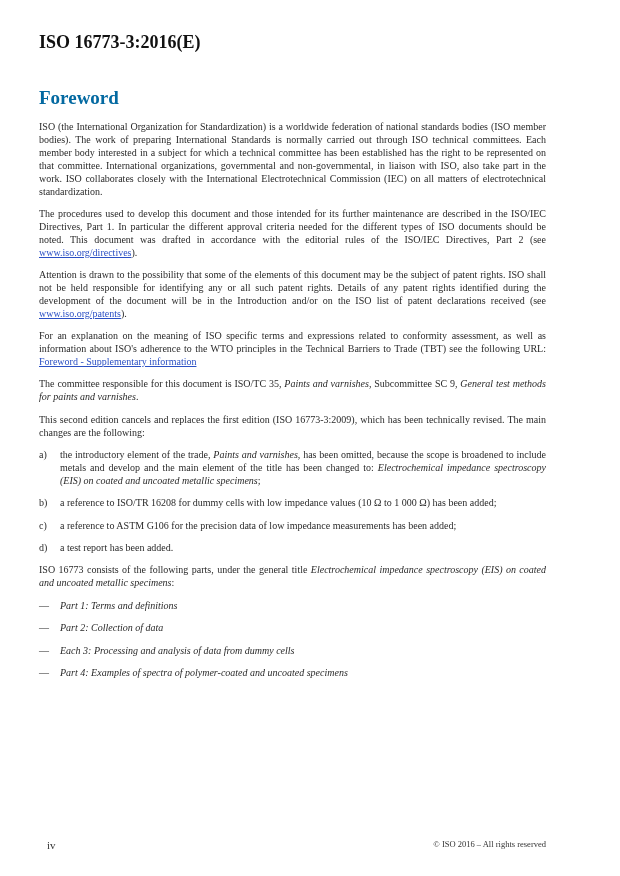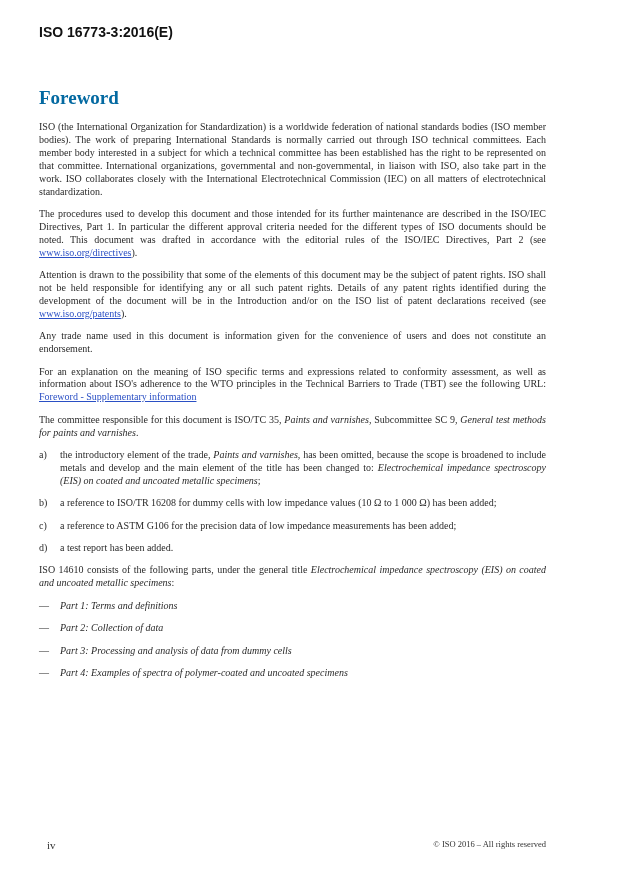--- a/index.html
+++ b/index.html
@@ -2,22 +2,22 @@
 <html><head>
   <meta charset="utf-8">
   <style>
     html, body { margin: 0; padding: 0; background: #ffffff; }
     body {
       width: 620px; height: 876px; position: relative; overflow: hidden;
       font-family: "DejaVu Serif", "Liberation Serif", serif;
       color: #222222;
     }
     .header {
-      position: absolute; left: 39px; top: 24px;
-      font-family: Liberation Sans, sans-serif; font-weight: bold; font-size: 14px;
+      position: absolute; left: 39px; top: 32px;
+      font-family: Liberation Serif, serif; font-weight: bold; font-size: 18px;
       color: #111;
     }
     .title {
       position: absolute; left: 39px; top: 87px;
       font-family: "Liberation Serif", serif; font-weight: bold; font-size: 19px;
       color: #0369a1; margin: 0;
     }
     .content {
       position: absolute; left: 39px; top: 121px; width: 507px;
       font-family: "Liberation Serif", serif; font-size: 10px; line-height: 12.9px;
@@ -44,57 +44,57 @@
 <div class="header">ISO 16773-3:2016(E)</div>
 <h1 class="title">Foreword</h1>
 
 <div class="content">
   <p>ISO (the International Organization for Standardization) is a worldwide federation of national standards bodies (ISO member bodies). The work of preparing International Standards is normally carried out through ISO technical committees. Each member body interested in a subject for which a technical committee has been established has the right to be represented on that committee. International organizations, governmental and non-governmental, in liaison with ISO, also take part in the work. ISO collaborates closely with the International Electrotechnical Commission (IEC) on all matters of electrotechnical standardization.</p>
 
   <p><span>The procedures used to develop this document and those intended for its further maintenance are described in the ISO/IEC Directives, Part 1. In particular the different approval criteria needed for the different types of ISO documents should be noted. This document was drafted in accordance with the editorial rules of the ISO/IEC Directives, Part 2 (see </span><a>www.iso.org/directives</a><span>).</span></p>
 
   <p><span>Attention is drawn to the possibility that some of the elements of this document may be the subject of patent rights. ISO shall not be held responsible for identifying any or all such patent rights.  Details of any patent rights identified during the development of the document will be in the Introduction and/or on the ISO list of patent declarations received (see </span><a>www.iso.org/patents</a><span>).</span></p>
 
-  <p>Any trade name used in this document is information given for the convenience of users and does not constitute an endorsement.</p>
 
   <p><span>For an explanation on the meaning of ISO specific terms and expressions related to conformity assessment, as well as information about ISO's adherence to the WTO principles in the Technical Barriers to Trade (TBT) see the following URL: </span><a>Foreword - Supplementary information</a></p>
 
   <p><span>The committee responsible for this document is ISO/TC 35, </span><i>Paints and varnishes</i><span>, Subcommittee SC 9, </span><i>General test methods for paints and varnishes</i><span>.</span></p>
 
+  <p>This second edition cancels and replaces the first edition (ISO 16773-3:2009), which has been technically revised. The main changes are the following:</p>
 
   <div class="li">
     <span class="mk">a)</span>
     <span class="tx"><span>the introductory element of the trade, </span><i>Paints and varnishes</i><span>, has been omitted, because the scope is broadened to include metals and develop and the main element of the title has been changed to: </span><i>Electrochemical impedance spectroscopy (EIS) on coated and uncoated metallic specimens</i><span>;</span></span>
   </div>
   <div class="li">
     <span class="mk">b)</span>
     <span class="tx">a reference to ISO/TR 16208 for dummy cells with low impedance values (10 Ω to 1 000 Ω) has been added;</span>
   </div>
   <div class="li">
     <span class="mk">c)</span>
     <span class="tx">a reference to ASTM G106 for the precision data of low impedance measurements has been added;</span>
   </div>
   <div class="li">
     <span class="mk">d)</span>
     <span class="tx">a test report has been added.</span>
   </div>
 
-  <p><span>ISO 14610 consists of the following parts, under the general title </span><i>Electrochemical impedance spectroscopy (EIS) on coated and uncoated metallic specimens</i><span>:</span></p>
+  <p><span>ISO 16773 consists of the following parts, under the general title </span><i>Electrochemical impedance spectroscopy (EIS) on coated and uncoated metallic specimens</i><span>:</span></p>
 
   <div class="li">
     <span class="mk">—</span>
     <i class="tx">Part 1: Terms and definitions</i>
   </div>
   <div class="li">
     <span class="mk">—</span>
     <i class="tx">Part 2: Collection of data</i>
   </div>
   <div class="li">
     <span class="mk">—</span>
-    <i class="tx">Part 3: Processing and analysis of data from dummy cells</i>
+    <i class="tx">Each 3: Processing and analysis of data from dummy cells</i>
   </div>
   <div class="li">
     <span class="mk">—</span>
     <i class="tx">Part 4: Examples of spectra of polymer-coated and uncoated specimens</i>
   </div>
 </div>
 
 <div class="footer-left">iv</div>
 <div class="footer-right">© ISO 2016 – All rights reserved</div>
 

